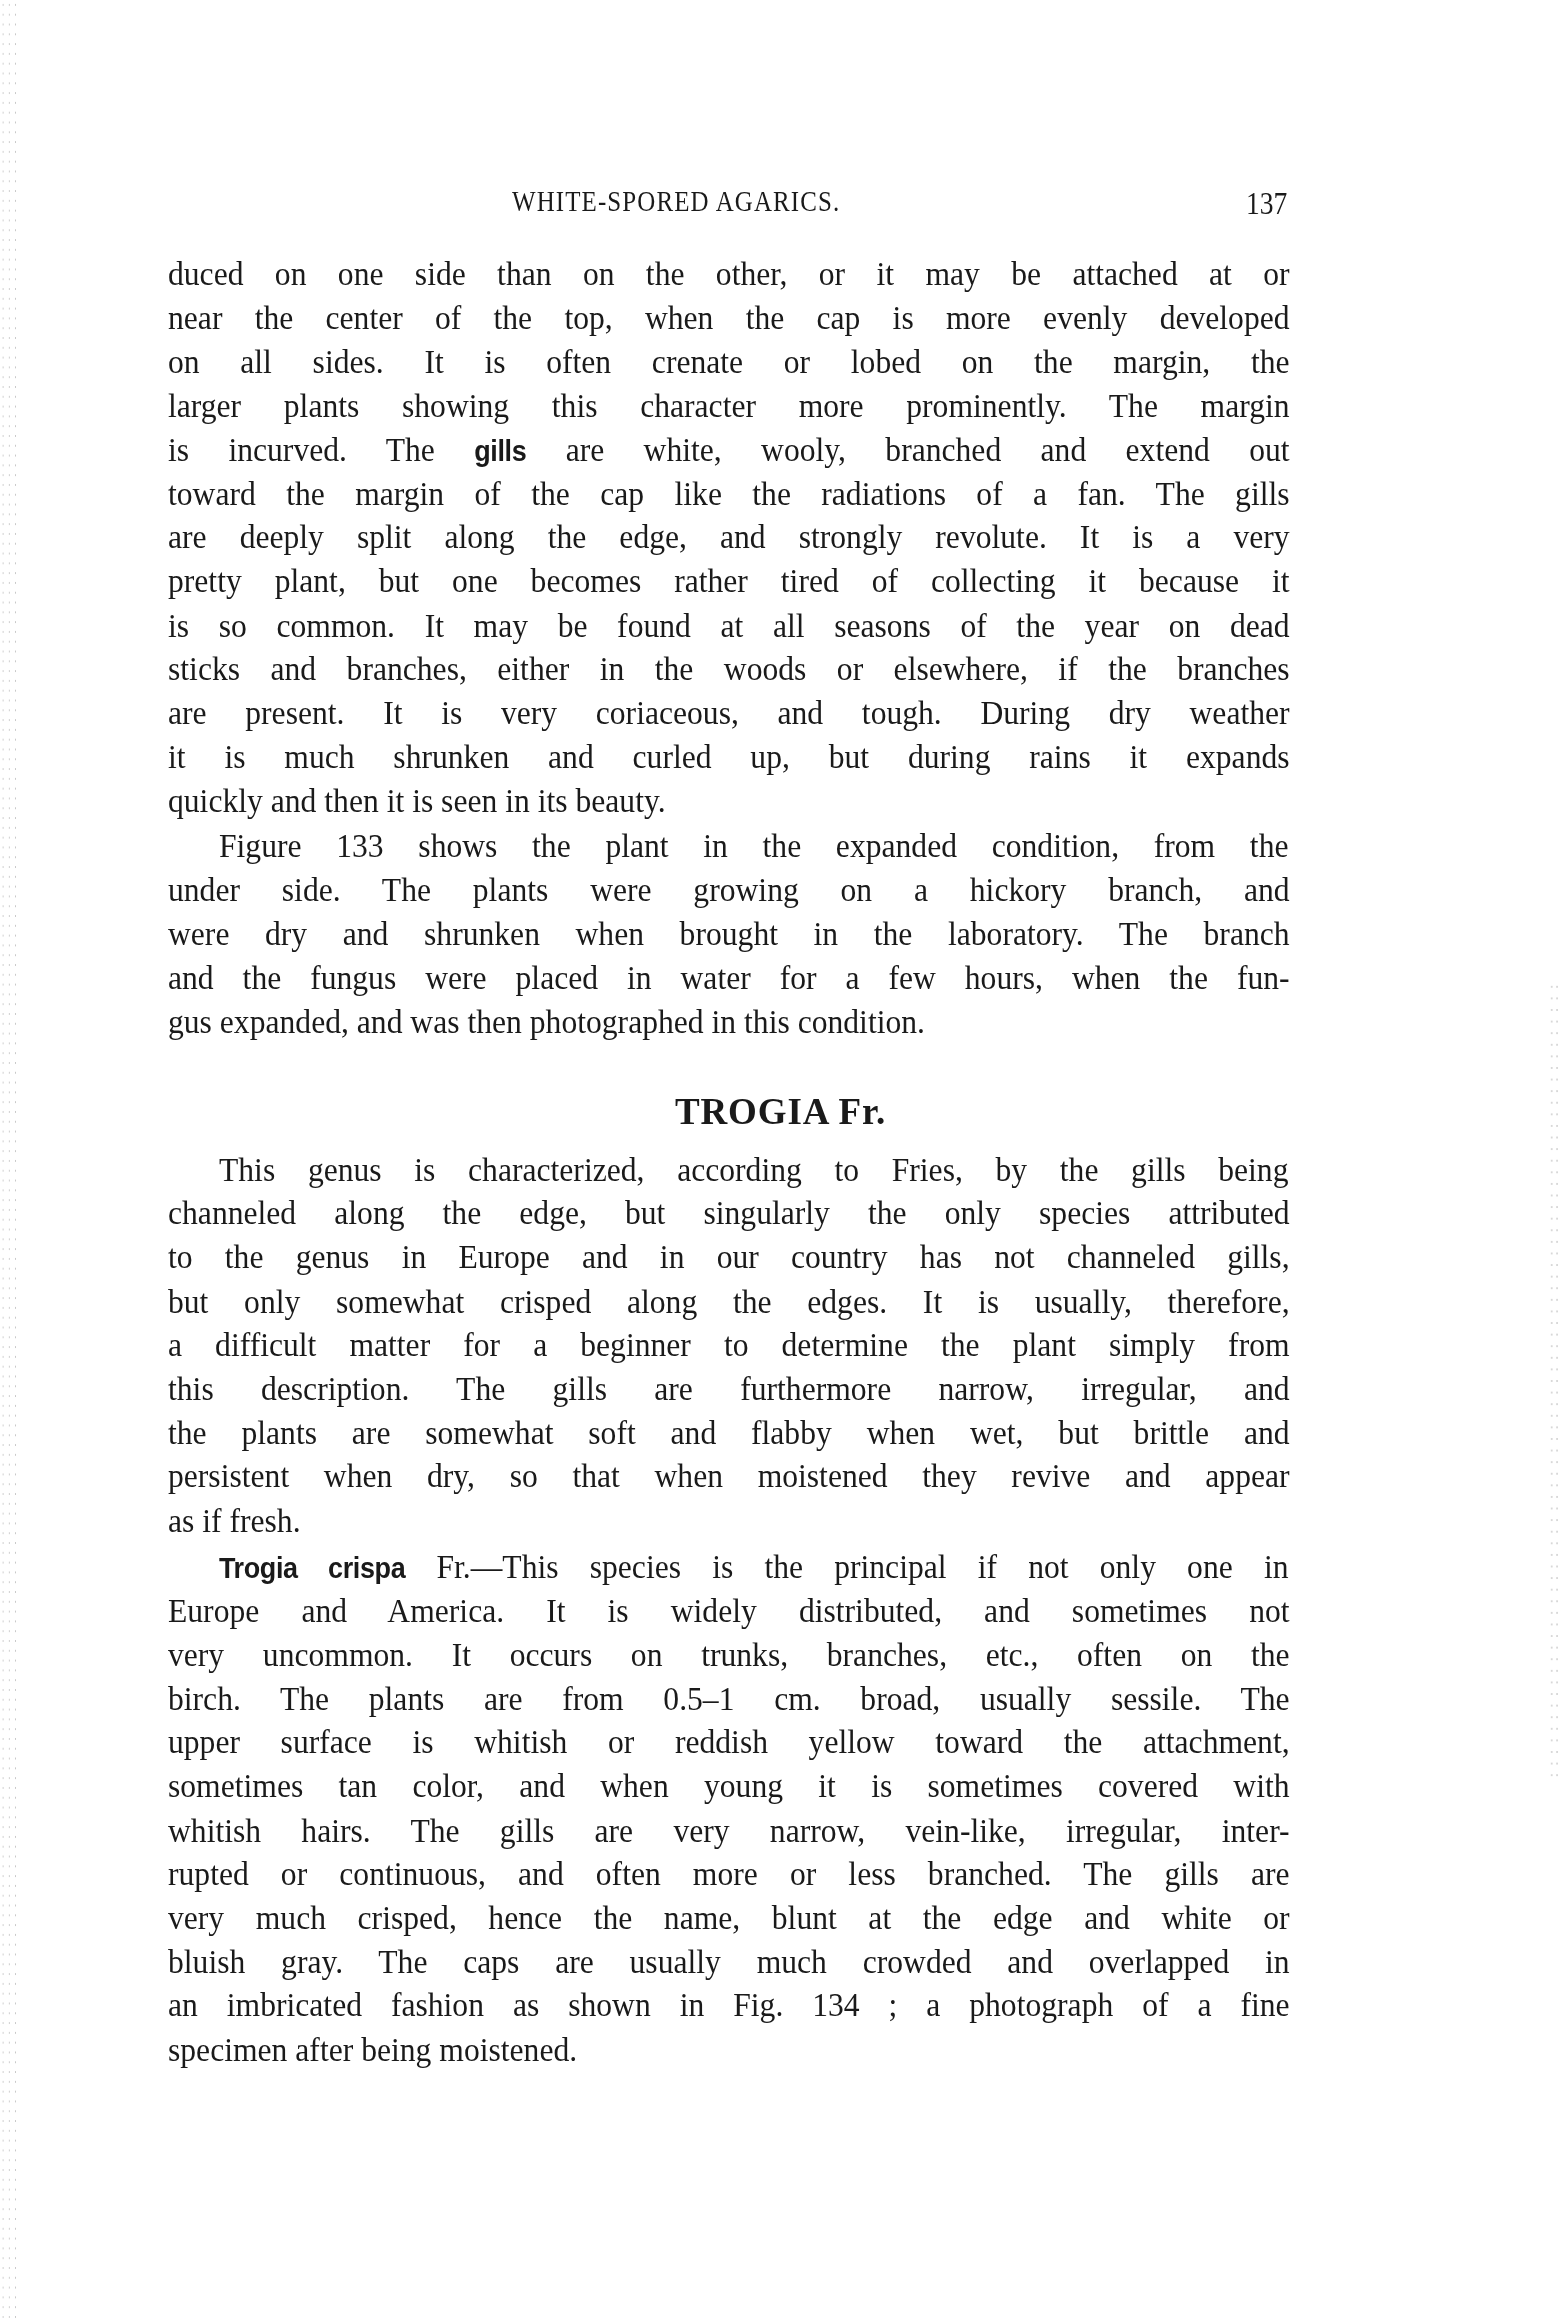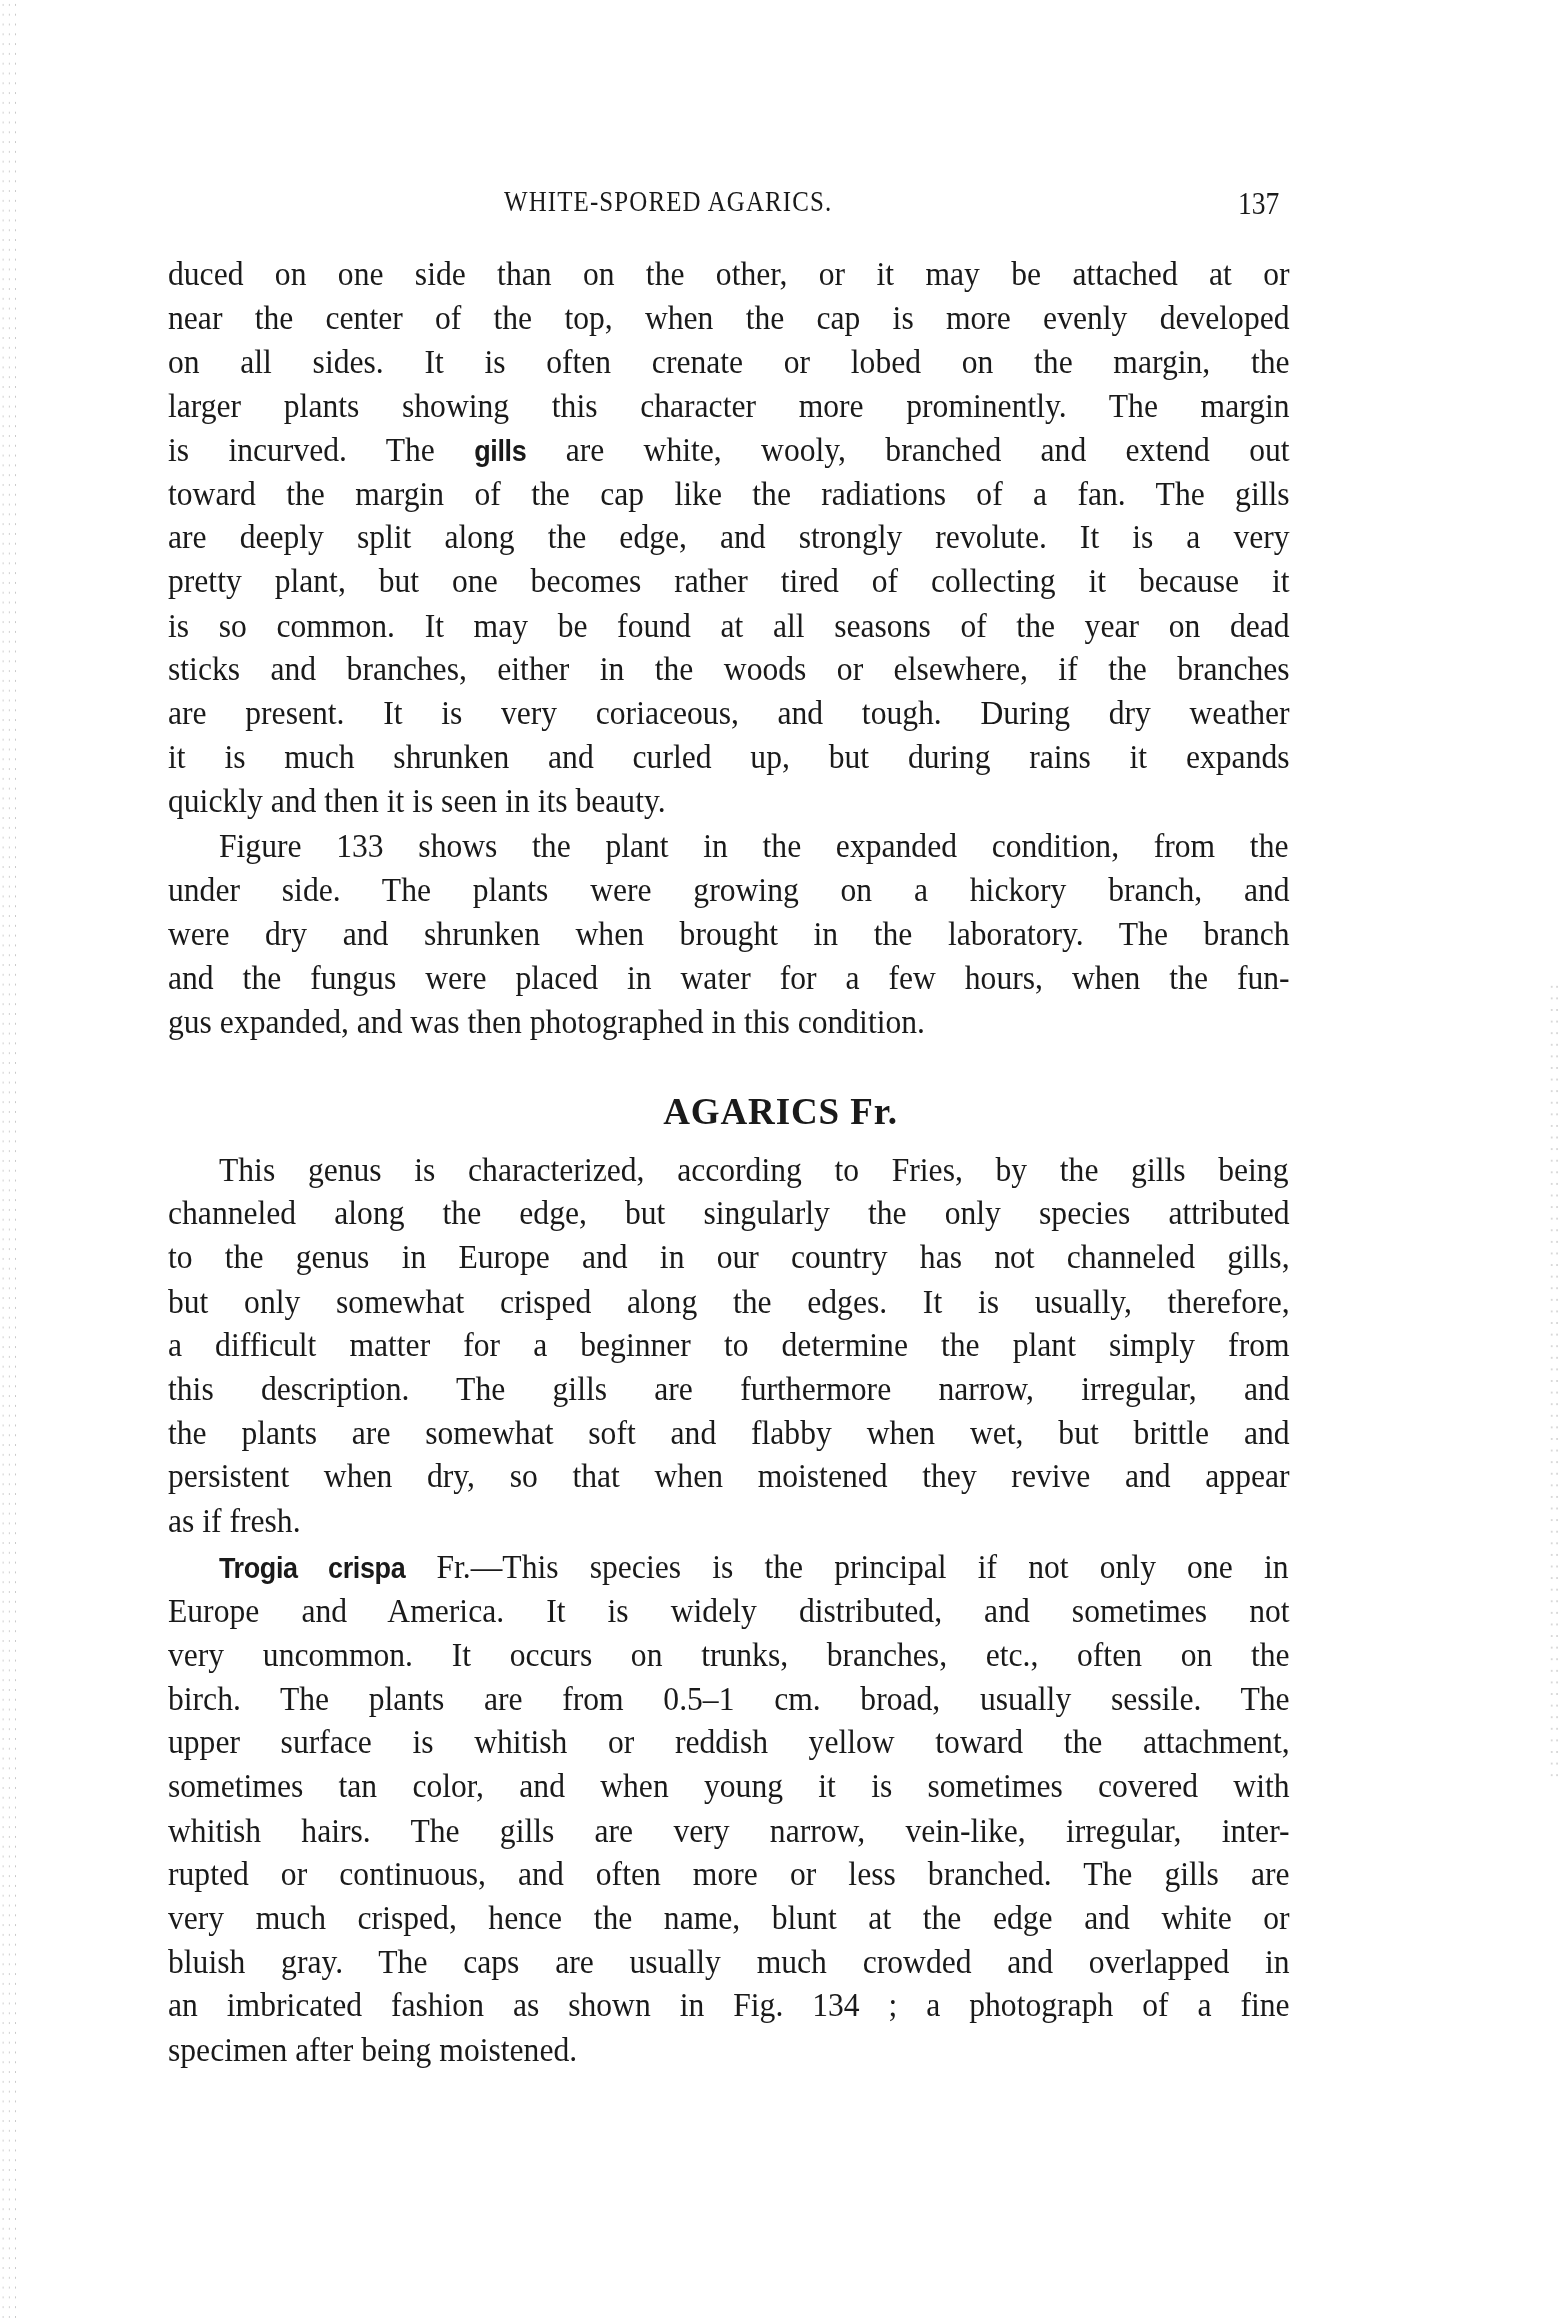--- a/index.html
+++ b/index.html
@@ -4,21 +4,21 @@
 <style>
   html, body { margin: 0; padding: 0; background: #ffffff; }
   body { width: 1561px; height: 2319px; position: relative; overflow: hidden;
          font-family: "Liberation Serif", "DejaVu Serif", serif; color: #1a1a1a; }
   .scan-edge-left { position: absolute; left: 0; top: 0; width: 19.6px; height: 2319px;
     background-image: radial-gradient(#9a9a9a 0.6px, transparent 0.8px);
     background-size: 6.2px 9.8px; opacity: 0.55; }
   .scan-edge-right { position: absolute; right: 0; top: 981px; width: 12.5px; height: 803px;
     background-image: radial-gradient(#a8a8a8 0.6px, transparent 0.8px);
     background-size: 5.4px 11.6px; opacity: 0.45; }
-  .running-head { position: absolute; top: 185px; left: 0; width: 1255px; height: 45px; }
+  .running-head { position: absolute; top: 185px; left: 8px; width: 1255px; height: 45px; }
   .running-title { position: absolute; left: 504px; top: 0; font-size: 29px;
     letter-spacing: 1.3px; transform: scaleX(0.86); transform-origin: left top; }
   .page-number { position: absolute; left: 1238px; top: 0; font-size: 32px;
     transform: scaleX(0.86); transform-origin: left top; }
   .line { position: absolute; left: 168px; width: 1121px; font-size: 34px; line-height: 43px;
     white-space: nowrap; text-align: justify; text-align-last: justify;
     transform: scaleX(0.93); transform-origin: left top; width: 1206px; }
   .line.last { text-align-last: left; }
   .line.indent { left: 219px; width: 1150px; }
   .section-heading { position: absolute; top: 1090px; left: 0; width: 1561px; text-align: center;
@@ -80,14 +80,14 @@
       <div class="line" style="top: 1764px;">sometimes tan color, and when young it is sometimes covered with</div>
       <div class="line" style="top: 1809px;">whitish hairs.  The gills are very narrow, vein-like, irregular, inter-</div>
       <div class="line" style="top: 1852px;">rupted or continuous, and often more or less branched.  The gills are</div>
       <div class="line" style="top: 1896px;">very much crisped, hence the name, blunt at the edge and white or</div>
       <div class="line" style="top: 1940px;">bluish gray.  The caps are usually much crowded and overlapped in</div>
       <div class="line" style="top: 1983px;">an imbricated fashion as shown in Fig. 134 ; a photograph of a fine</div>
       <div class="line last" style="top: 2028px;">specimen after being moistened.</div>
     </div>
   </div>
 
-<div class="section-heading">AGARICS Fr.</div>
+<div class="section-heading">TROGIA Fr.</div>
 
 
 </body></html>

